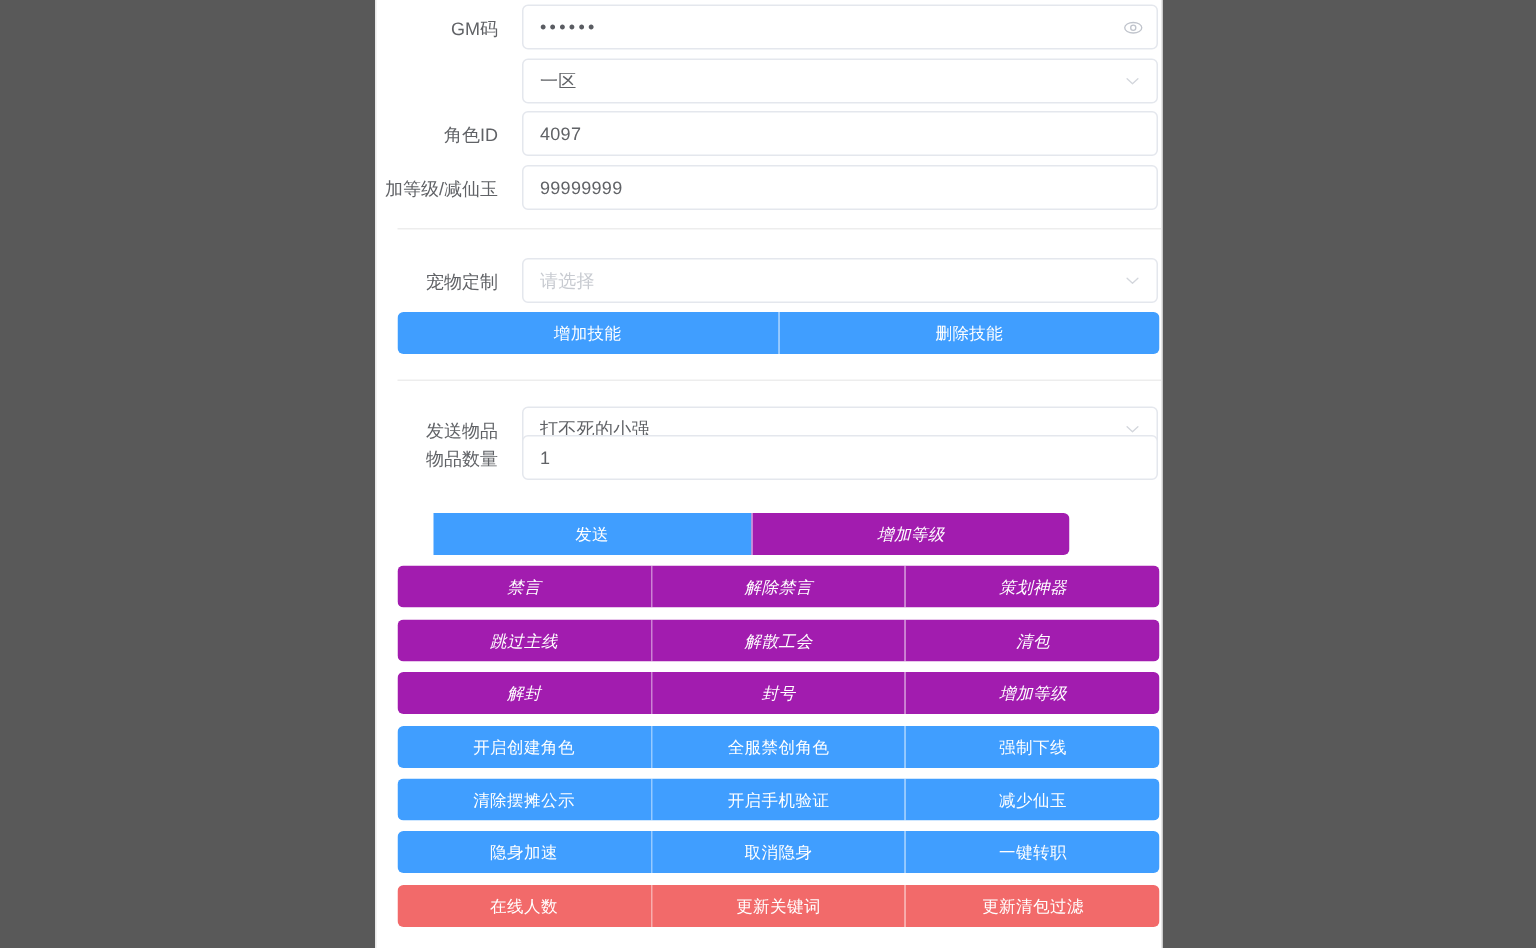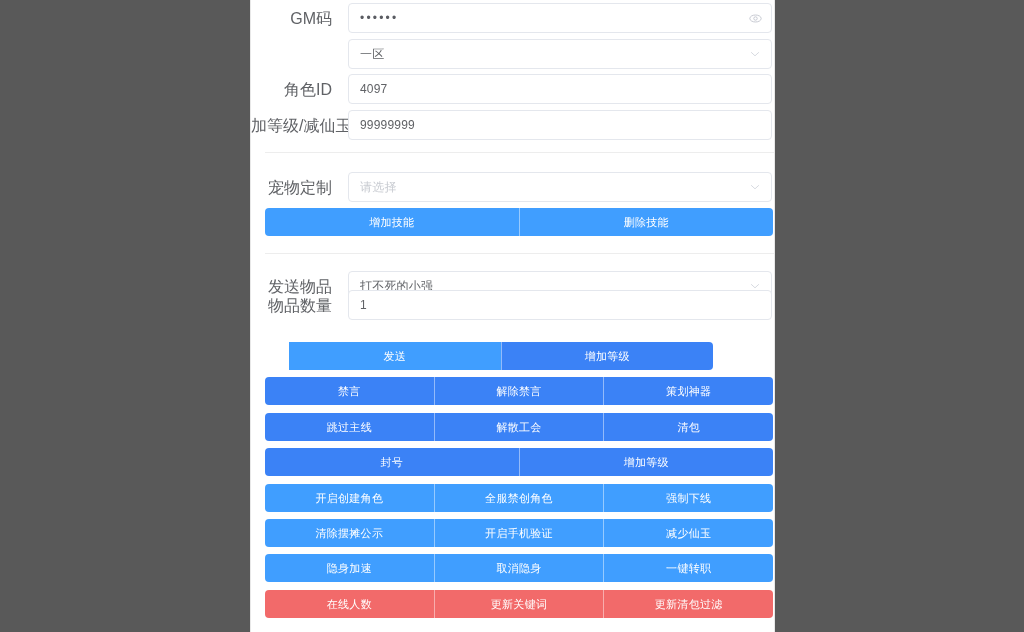--- a/index.html
+++ b/index.html
@@ -48,21 +48,21 @@
     height: 32px;
   }
   .form-label {
     position: absolute;
     left: 0;
     width: 81px;
     top: 0;
     height: 32px;
     line-height: 32px;
     text-align: right;
-    font-size: 16px;
+    font-size: 12px;
     color: #606266;
     white-space: nowrap;
     padding-right: 0px;
     box-sizing: border-box;
   }
   .form-control {
     position: absolute;
     left: 97px;
     right: 2px;
     top: 0;
@@ -138,21 +138,21 @@
     cursor: pointer;
     font-family: "Liberation Sans", "DejaVu Sans", sans-serif;
     letter-spacing: 0.3px;
     padding: 0;
     box-sizing: border-box;
     white-space: nowrap;
   }
   .btn + .btn { border-left: 1px solid rgba(255,255,255,0.45); }
 
   .btn.blue   { background: #409eff; }
-  .btn.orange { background: #3b82f6; }
+  .btn.orange { background: #a21caf; font-style: italic; }
   .btn.red    { background: #f26a6a; }
 </style>
 </head>
 <body>
 
 <div id="page">
   <div id="app-container">
     <div class="form-wrap" id="form-wrap">
         <div class="form-row" style="top: 3px;">
           <div class="form-label">GM码</div>
@@ -230,20 +230,21 @@
           <button class="btn orange">禁言</button>
           <button class="btn orange">解除禁言</button>
           <button class="btn orange">策划神器</button>
         </div>
         <div class="btn-row full" style="top: 413px;">
           <button class="btn orange">跳过主线</button>
           <button class="btn orange">解散工会</button>
           <button class="btn orange">清包</button>
         </div>
         <div class="btn-row full" style="top: 448px;">
+          <button class="btn orange">解封</button>
           <button class="btn orange">封号</button>
           <button class="btn orange">增加等级</button>
         </div>
         <div class="btn-row full" style="top: 484px;">
           <button class="btn blue">开启创建角色</button>
           <button class="btn blue">全服禁创角色</button>
           <button class="btn blue">强制下线</button>
         </div>
         <div class="btn-row full" style="top: 519px;">
           <button class="btn blue">清除摆摊公示</button>

